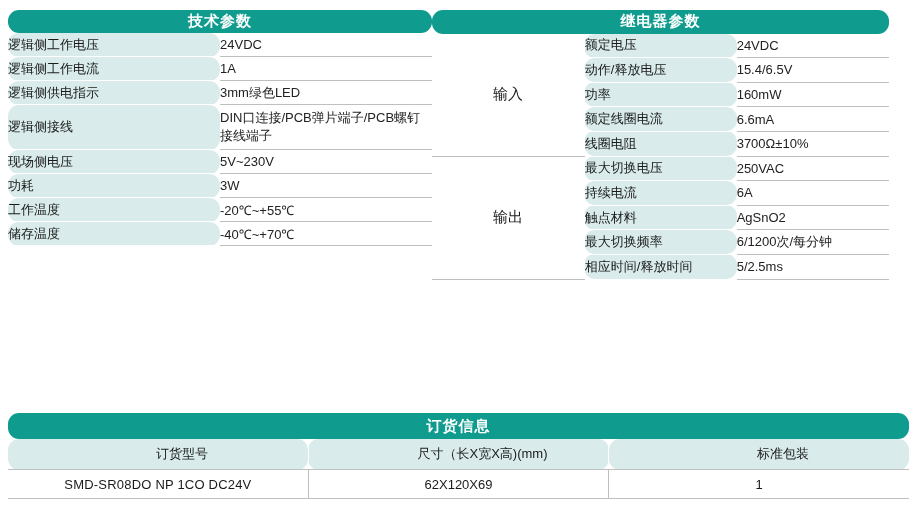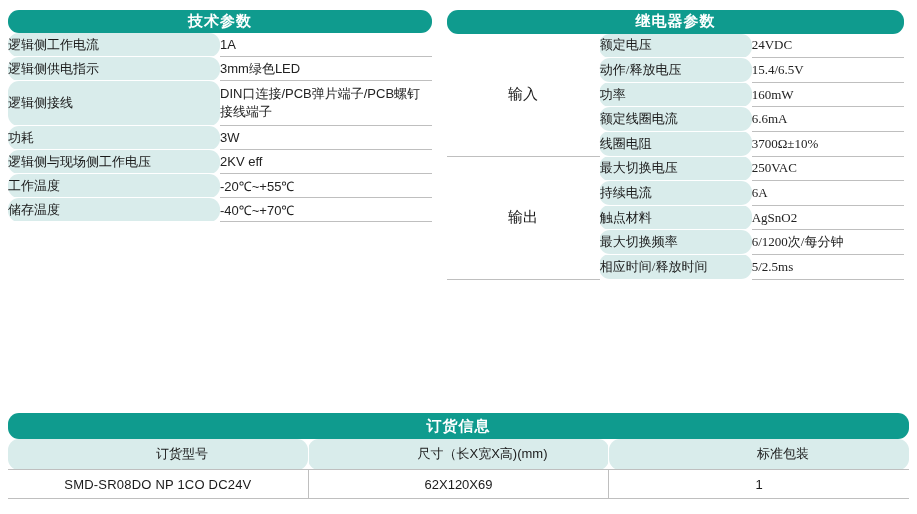--- a/index.html
+++ b/index.html
@@ -66,24 +66,23 @@
     top: 10px;
     width: 424px;
   }
   #tech-table .lbl { width: 190px; }
   #tech-table td { height: 23px; }
   #tech-table tr.tall td { height: 44px; }
 
   
   #relay-table {
     position: absolute;
-    left: 447px;
+    left: 432px;
     top: 10px;
     width: 457px;
-    font-family: Liberation Serif, serif;
   }
   #relay-table .group {
     background: #ffffff;
     width: 70px;
     text-align: center;
     font-size: 15px;
     border-bottom: 1px solid #bfbfbf;
     border-right: 1px solid #ffffff;
   }
   #relay-table .group.first { border-top: none; }
@@ -123,38 +122,42 @@
 <body>
 
 <div class="page">
 
   <table class="tbl" id="tech-table">
     <tbody>
         <tr>
       <td class="hdr" colspan="2">技术参数</td>
     </tr>
     <tr>
+      <td class="lbl">逻辑侧工作电压</td>
+      <td class="val">24VDC</td>
+    </tr>
+    <tr>
       <td class="lbl">逻辑侧工作电流</td>
       <td class="val">1A</td>
     </tr>
     <tr>
       <td class="lbl">逻辑侧供电指示</td>
       <td class="val">3mm绿色LED</td>
     </tr>
     <tr class="tall">
       <td class="lbl">逻辑侧接线</td>
       <td class="val">DIN口连接/PCB弹片端子/PCB螺钉接线端子</td>
     </tr>
     <tr>
+      <td class="lbl">现场侧电压</td>
+      <td class="val">5V~230V</td>
+    </tr>
+    <tr>
       <td class="lbl">功耗</td>
       <td class="val">3W</td>
-    </tr>
-    <tr>
-      <td class="lbl">逻辑侧与现场侧工作电压</td>
-      <td class="val">2KV eff</td>
     </tr>
     <tr>
       <td class="lbl">工作温度</td>
       <td class="val">-20℃~+55℃</td>
     </tr>
     <tr>
       <td class="lbl">储存温度</td>
       <td class="val last">-40℃~+70℃</td>
     </tr>
   </tbody>

